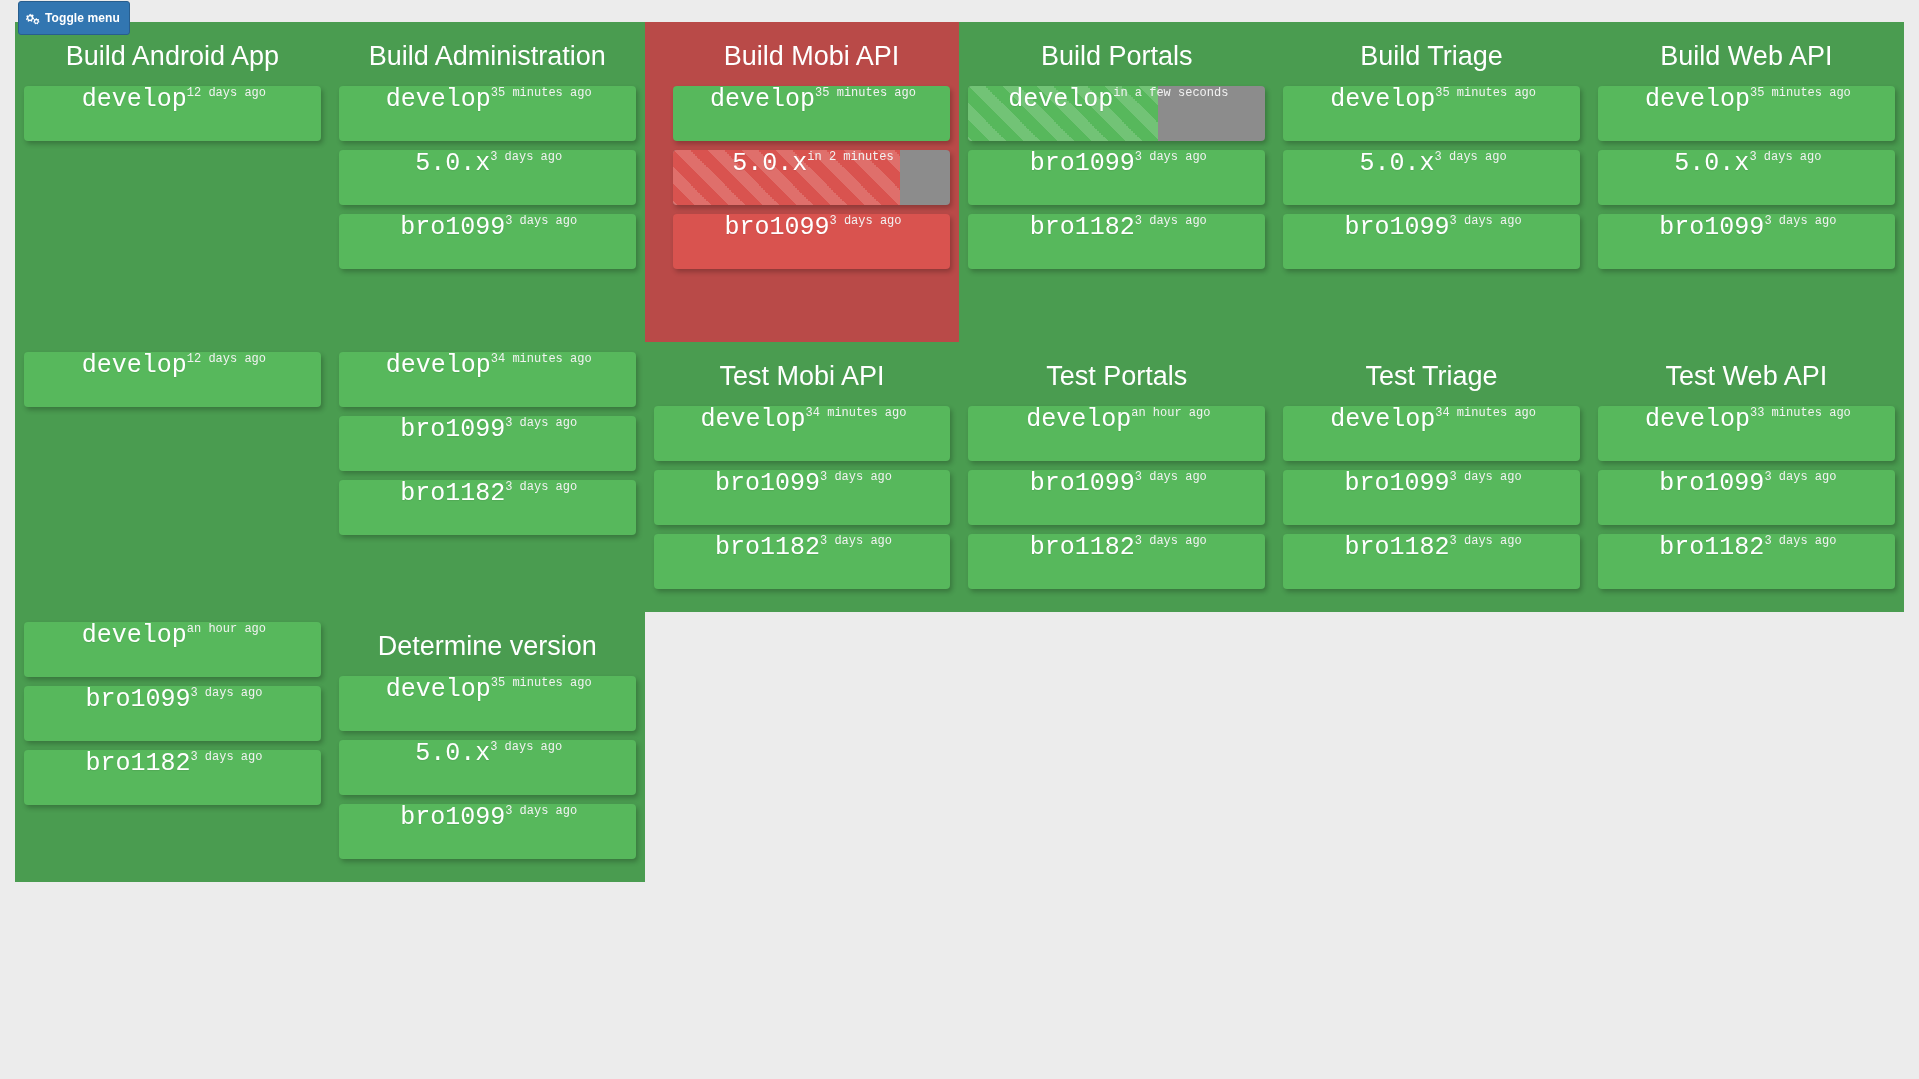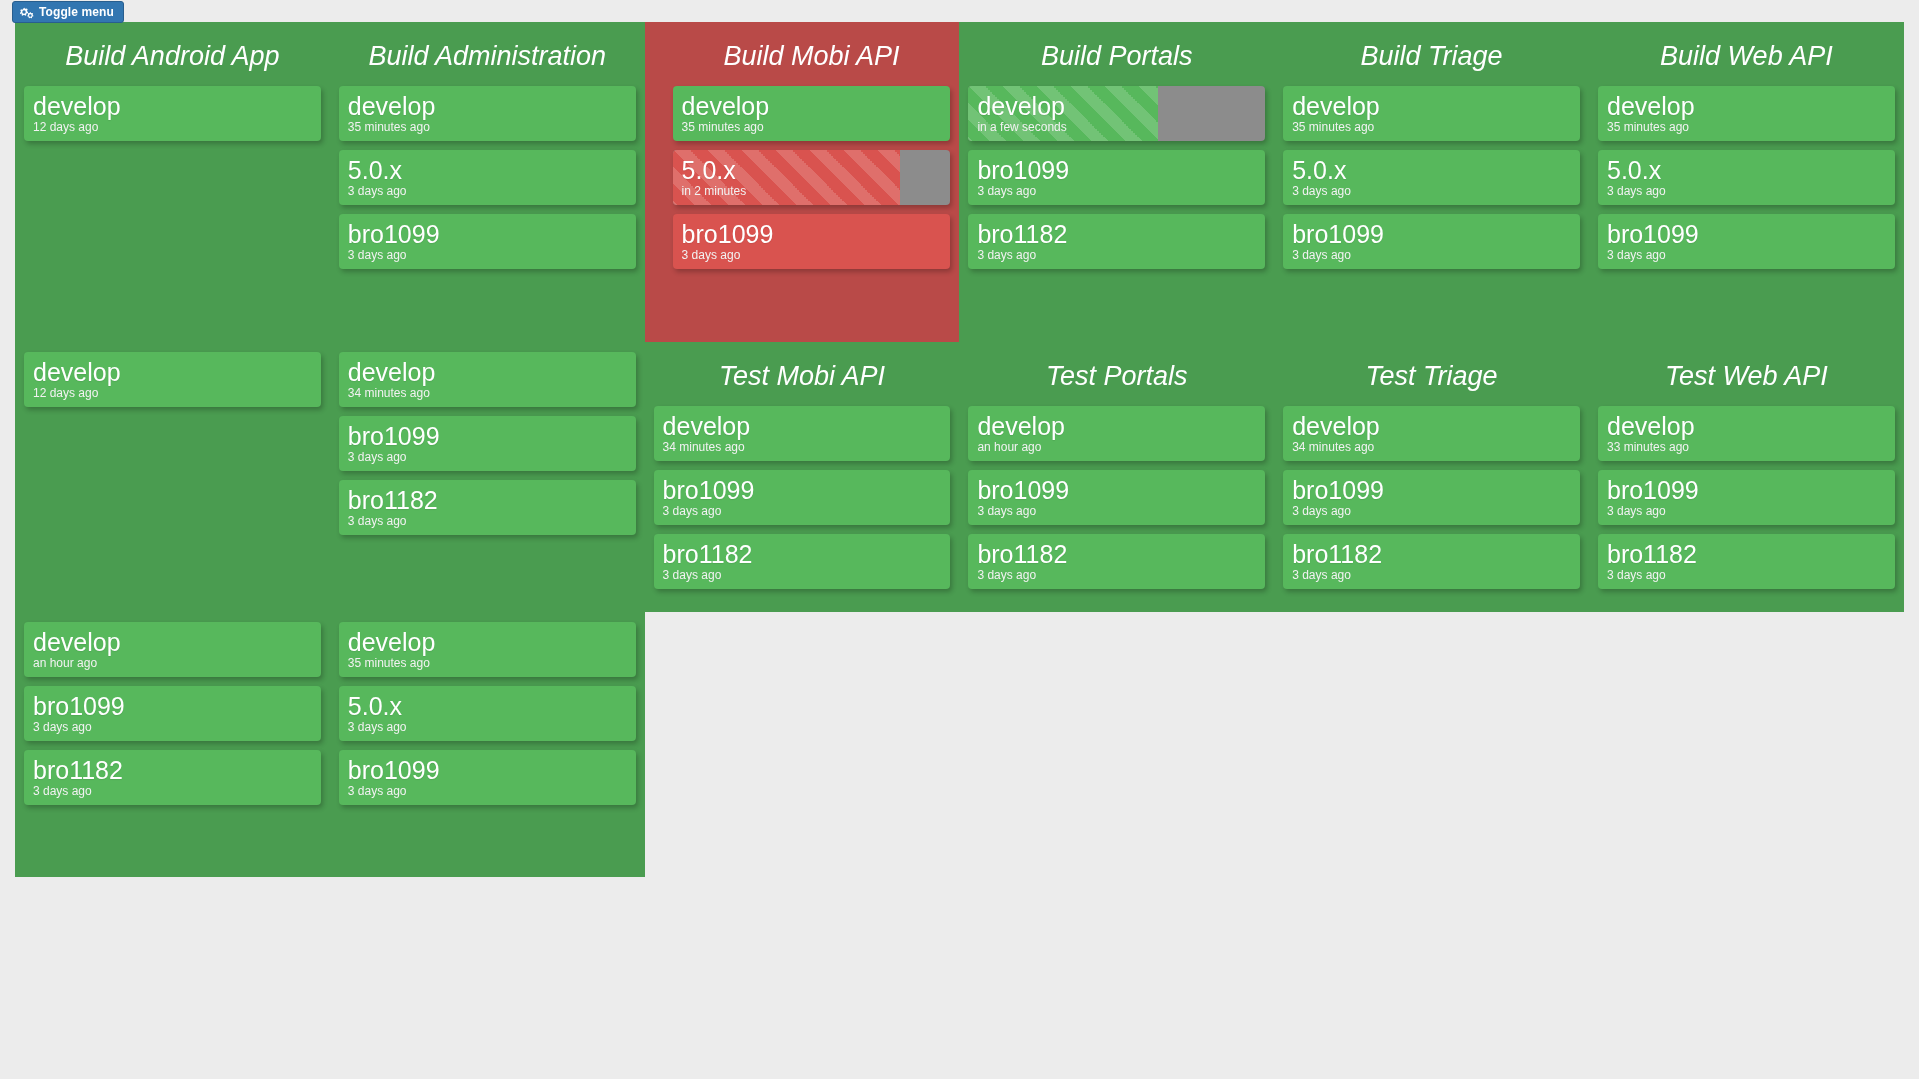--- a/index.html
+++ b/index.html
@@ -8,23 +8,23 @@
     width: 1919px;
     height: 1079px;
     background: #ececec;
     font-family: "Liberation Sans", sans-serif;
     overflow: hidden;
   }
 
   
   #toggle-menu-btn {
     position: absolute;
-    left: 12px;
+    left: 18px;
     top: 1px;
-    height: 22px;
+    height: 34px;
     padding: 0 9px 0 7px;
     background: #3276b1;
     border: 1px solid #285e8e;
     border-radius: 3px;
     color: #ffffff;
     font-size: 12px;
     line-height: 20px;
     display: flex;
     align-items: center;
     gap: 5px;
@@ -62,21 +62,20 @@
 
   .job-title {
     text-align: center;
     color: #ffffff;
     font-size: 27px;
     font-weight: normal;
     line-height: 34px;
     margin: 7px 0 13px 0;
     white-space: nowrap;
     overflow: hidden;
-    font-style: italic;
   }
 
   
   .branch-card {
     position: relative;
     height: 55px;
     margin: 0 0 9px 0;
     border-radius: 4px;
     background: #57b85c;
     box-shadow: 2px 3px 5px rgba(0,0,0,.24);
@@ -95,23 +94,24 @@
         rgba(255,255,255,.16) 75%, transparent 75%, transparent);
     background-size: 34px 34px;
   }
   .branch-card.card-failed .progress-fill { background-color: #d9534f; }
   .branch-card.running { background: #8c8c8c; }
 
   .card-text {
     position: absolute;
     left: 9px; top: 0; right: 6px; bottom: 0;
     display: flex;
-    flex-direction: column;
+    flex-direction: row;
     justify-content: center;
     pointer-events: none;
+    font-family: Liberation Mono, monospace;
   }
   .branch-name {
     color: #ffffff;
     font-size: 25px;
     line-height: 27px;
     white-space: nowrap;
     text-shadow: 0 1px 1px rgba(0,0,0,.08);
   }
   .branch-time {
     color: #f2f2f2;
@@ -379,20 +379,21 @@
         </div>
       </div>
       <div class="branch-card">
         <div class="card-text">
           <div class="branch-name">bro1182</div>
           <div class="branch-time">3 days ago</div>
         </div>
       </div>
     </div>
     <div class="job-panel row-misc">
+      <div class="job-title">Determine version</div>
       <div class="branch-card">
         <div class="card-text">
           <div class="branch-name">develop</div>
           <div class="branch-time">35 minutes ago</div>
         </div>
       </div>
       <div class="branch-card">
         <div class="card-text">
           <div class="branch-name">5.0.x</div>
           <div class="branch-time">3 days ago</div>

